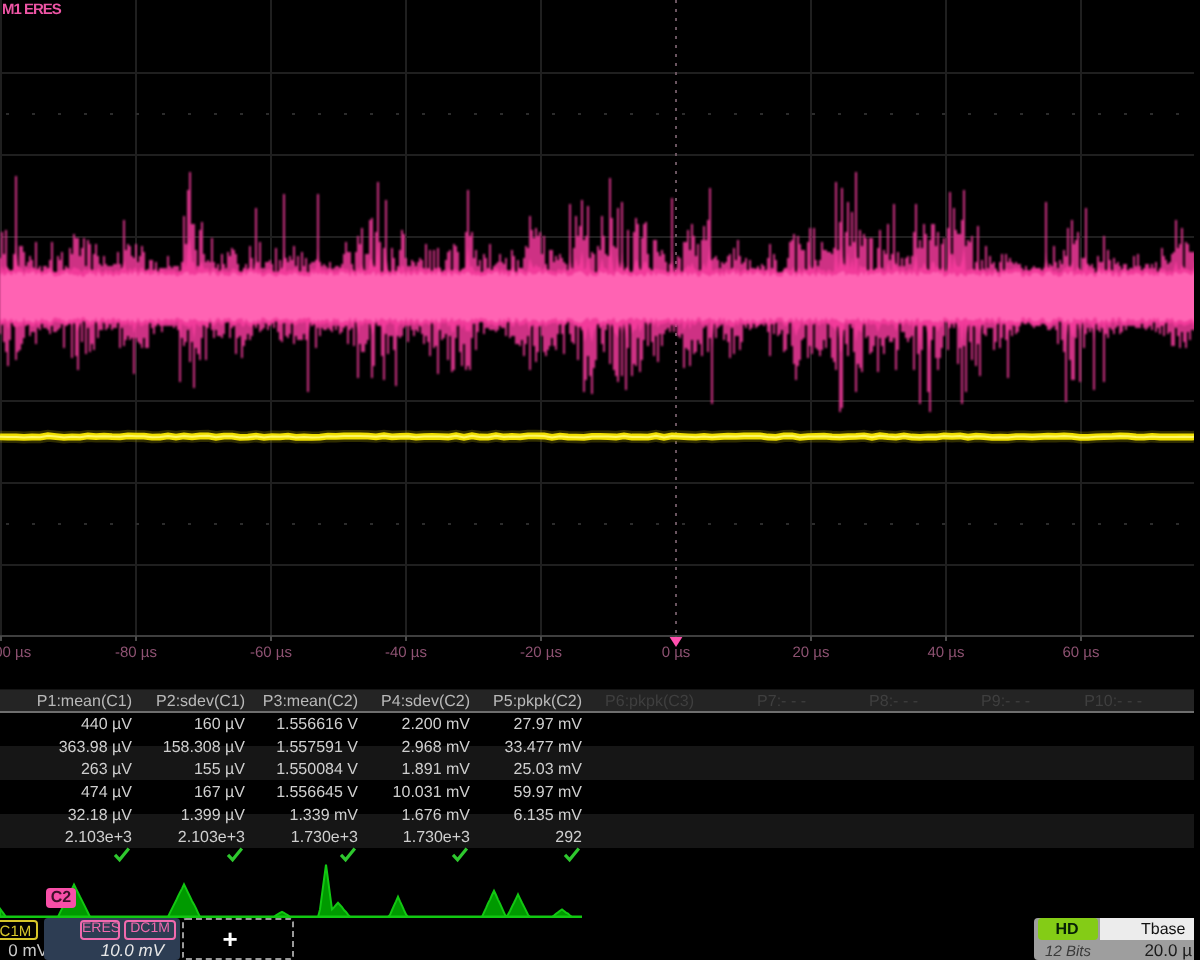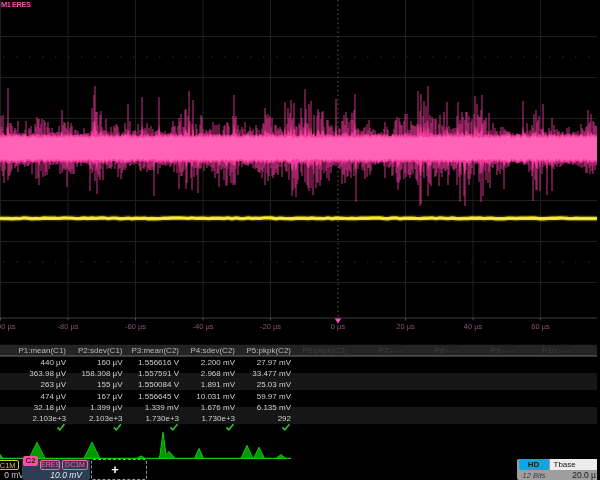--- a/index.html
+++ b/index.html
@@ -107,31 +107,31 @@
 <line x1="0" y1="458.3" x2="291" y2="458.3" stroke="#12c812" stroke-width="1.2"></line>
 </svg>
 
 <div class="box" style="left:0;top:459px;width:600px;height:22px;background:#000;"></div>
 
 <div class="box" style="left:-9px;top:460px;width:28px;height:10px;border:1px solid #d6c62a;border-radius:2px;
   color:#d6c62a;font-size:7.5px;text-align:center;line-height:9px;">DC1M</div>
 <div class="box" style="left:0px;top:470px;width:24px;height:10px;color:#c9c9c9;font-size:8.5px;text-align:right;">0 mV</div>
 
 <div class="box" style="left:22px;top:459px;width:68px;height:21px;background:#2d3d53;border-radius:2px;"></div>
-<div class="box" style="left:23px;top:456px;width:15px;height:10px;background:#f84fa8;border-radius:2px;
+<div class="box" style="left:23px;top:444px;width:15px;height:10px;background:#f84fa8;border-radius:2px;
   color:#40102a;font-weight:bold;font-size:8px;text-align:center;line-height:10px;">C2</div>
 <div class="box" style="left:40px;top:460px;width:20px;height:10px;border:1px solid #f06aae;border-radius:2px;box-sizing:border-box;
   color:#f06aae;font-size:7px;text-align:center;line-height:8px;">ERES</div>
 <div class="box" style="left:62px;top:460px;width:26px;height:10px;border:1px solid #f06aae;border-radius:2px;box-sizing:border-box;
   color:#f06aae;font-size:7px;text-align:center;line-height:8px;">DC1M</div>
 <div class="box" style="left:40px;top:470px;width:42px;height:10px;color:#e8e8e8;font-size:8.5px;text-align:right;font-style:italic;">10.0 mV</div>
 
 <div class="box" style="left:91px;top:459px;width:56px;height:21px;border:1px dashed #9a9a9a;border-radius:2px;"></div>
 <div class="box" style="left:108px;top:463px;width:14px;height:14px;color:#fff;font-size:13px;font-weight:bold;text-align:center;line-height:14px;">+</div>
 
 <div class="box" style="left:517px;top:459px;width:83px;height:20.5px;background:#9e9e9e;border-radius:2px;"></div>
 <div class="box" style="left:549.5px;top:459px;width:50.5px;height:11px;background:#ececec;
-  color:#111;font-size:8px;line-height:11px;padding-left:4px;">Tbase</div>
-<div class="box" style="left:518.5px;top:459px;width:30px;height:11px;background:#0ea5e9;border-radius:2px;
+  color:#111;font-size:8px;line-height:11px;padding-left:21px;">Tbase</div>
+<div class="box" style="left:518.5px;top:459px;width:30px;height:11px;background:#84cc16;border-radius:2px;
   color:#062006;font-weight:bold;font-size:8px;text-align:center;line-height:11px;">HD</div>
 <div class="box" style="left:517px;top:470.5px;width:34px;height:9px;color:#3a3a3a;font-size:7.5px;text-align:center;font-style:italic;">12 Bits</div>
 <div class="box" style="left:552px;top:470px;width:44px;height:10px;color:#1a1a1a;font-size:8.5px;text-align:right;">20.0 µ</div>
 </div>
 
 </body></html>

